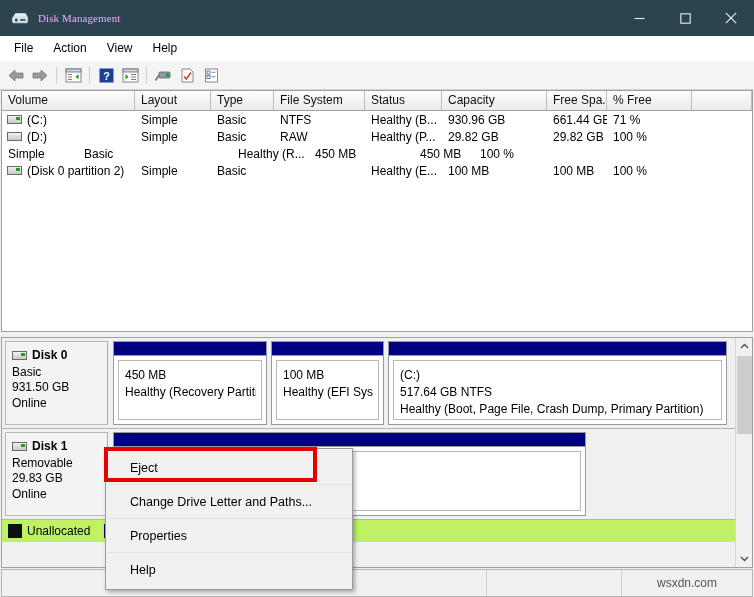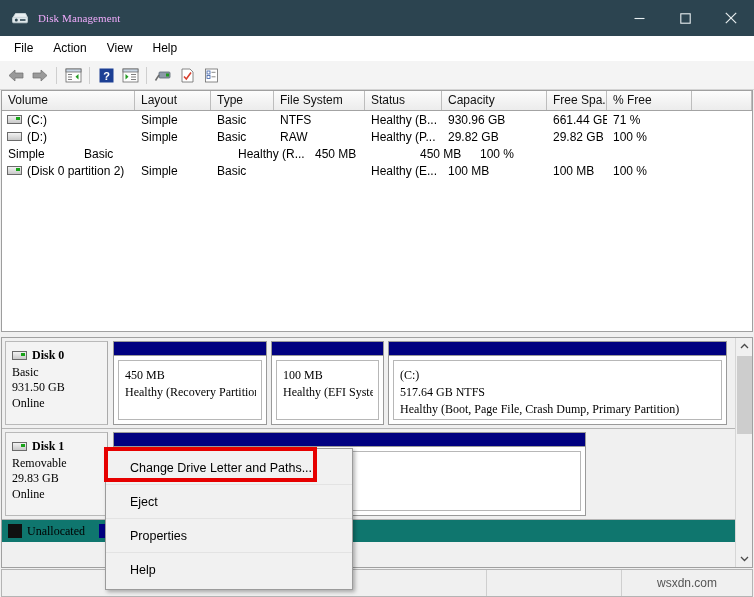--- a/index.html
+++ b/index.html
@@ -115,21 +115,21 @@
   .graphpane{
     flex:1;
     border:1px solid #a0a0a0;
     margin:0 1px;
     background:#f0f0f0;
     box-sizing:border-box;
     position:relative;overflow:hidden;
     display:flex;
   }
   .graph-inner{
-    flex:1;position:relative;overflow:hidden;font-family:Liberation Serif, serif;
+    flex:1;position:relative;overflow:hidden;
   }
   .diskrow{
     display:flex;height:91px;box-sizing:border-box;
     border-bottom:1px solid #b5b5b5;
     padding:3px 4px 3px 3px;
     background:#f0f0f0;
   }
   .disk-info{
     width:103px;min-width:103px;box-sizing:border-box;
     border:1px solid #b9b9b9;border-right:1px solid #aaa;
@@ -166,21 +166,21 @@
   .part .body{
     flex:1;background:#fff;margin:4px;border:1px solid #b7b7b7;
     padding:6px 5px 0 6px;font-size:12px;line-height:17px;
     overflow:hidden;white-space:nowrap;
   }
   .part .body .ln{overflow:hidden;text-overflow:clip;white-space:nowrap;}
 
   
   .legend{
     display:flex;align-items:center;height:22px;
-    padding-left:6px;background:#0f766e;font-size:12px;
+    padding-left:6px;background:#bef264;font-size:12px;
   }
   .legend-item{display:flex;align-items:center;margin-right:14px;}
   .sw{width:12px;height:12px;margin-right:5px;border:1px solid #555;}
   .sw.unalloc{background:#101010;border-color:#101010;}
   .sw.primary{background:#000080;border-color:#000080;}
 
   
   .vscroll{
     width:17px;min-width:17px;background:#f0f0f0;
     border-left:1px solid #d6d6d6;
@@ -501,20 +501,20 @@
     </div>
   </div>
 
   <div class="statusbar">
     <div class="sb-seg a"></div>
     <div class="sb-seg b"></div>
     <div class="sb-seg c">wsxdn.com</div>
   </div>
 
   <div class="ctxmenu">
+    <div class="ctx-item">Eject</div>
     <div class="ctx-item">Change Drive Letter and Paths...</div>
-    <div class="ctx-item">Eject</div>
     <div class="ctx-item">Properties</div>
     <div class="ctx-item">Help</div>
   </div>
   <div class="ctx-highlight"></div>
 
 </div>
 
 </body></html>

